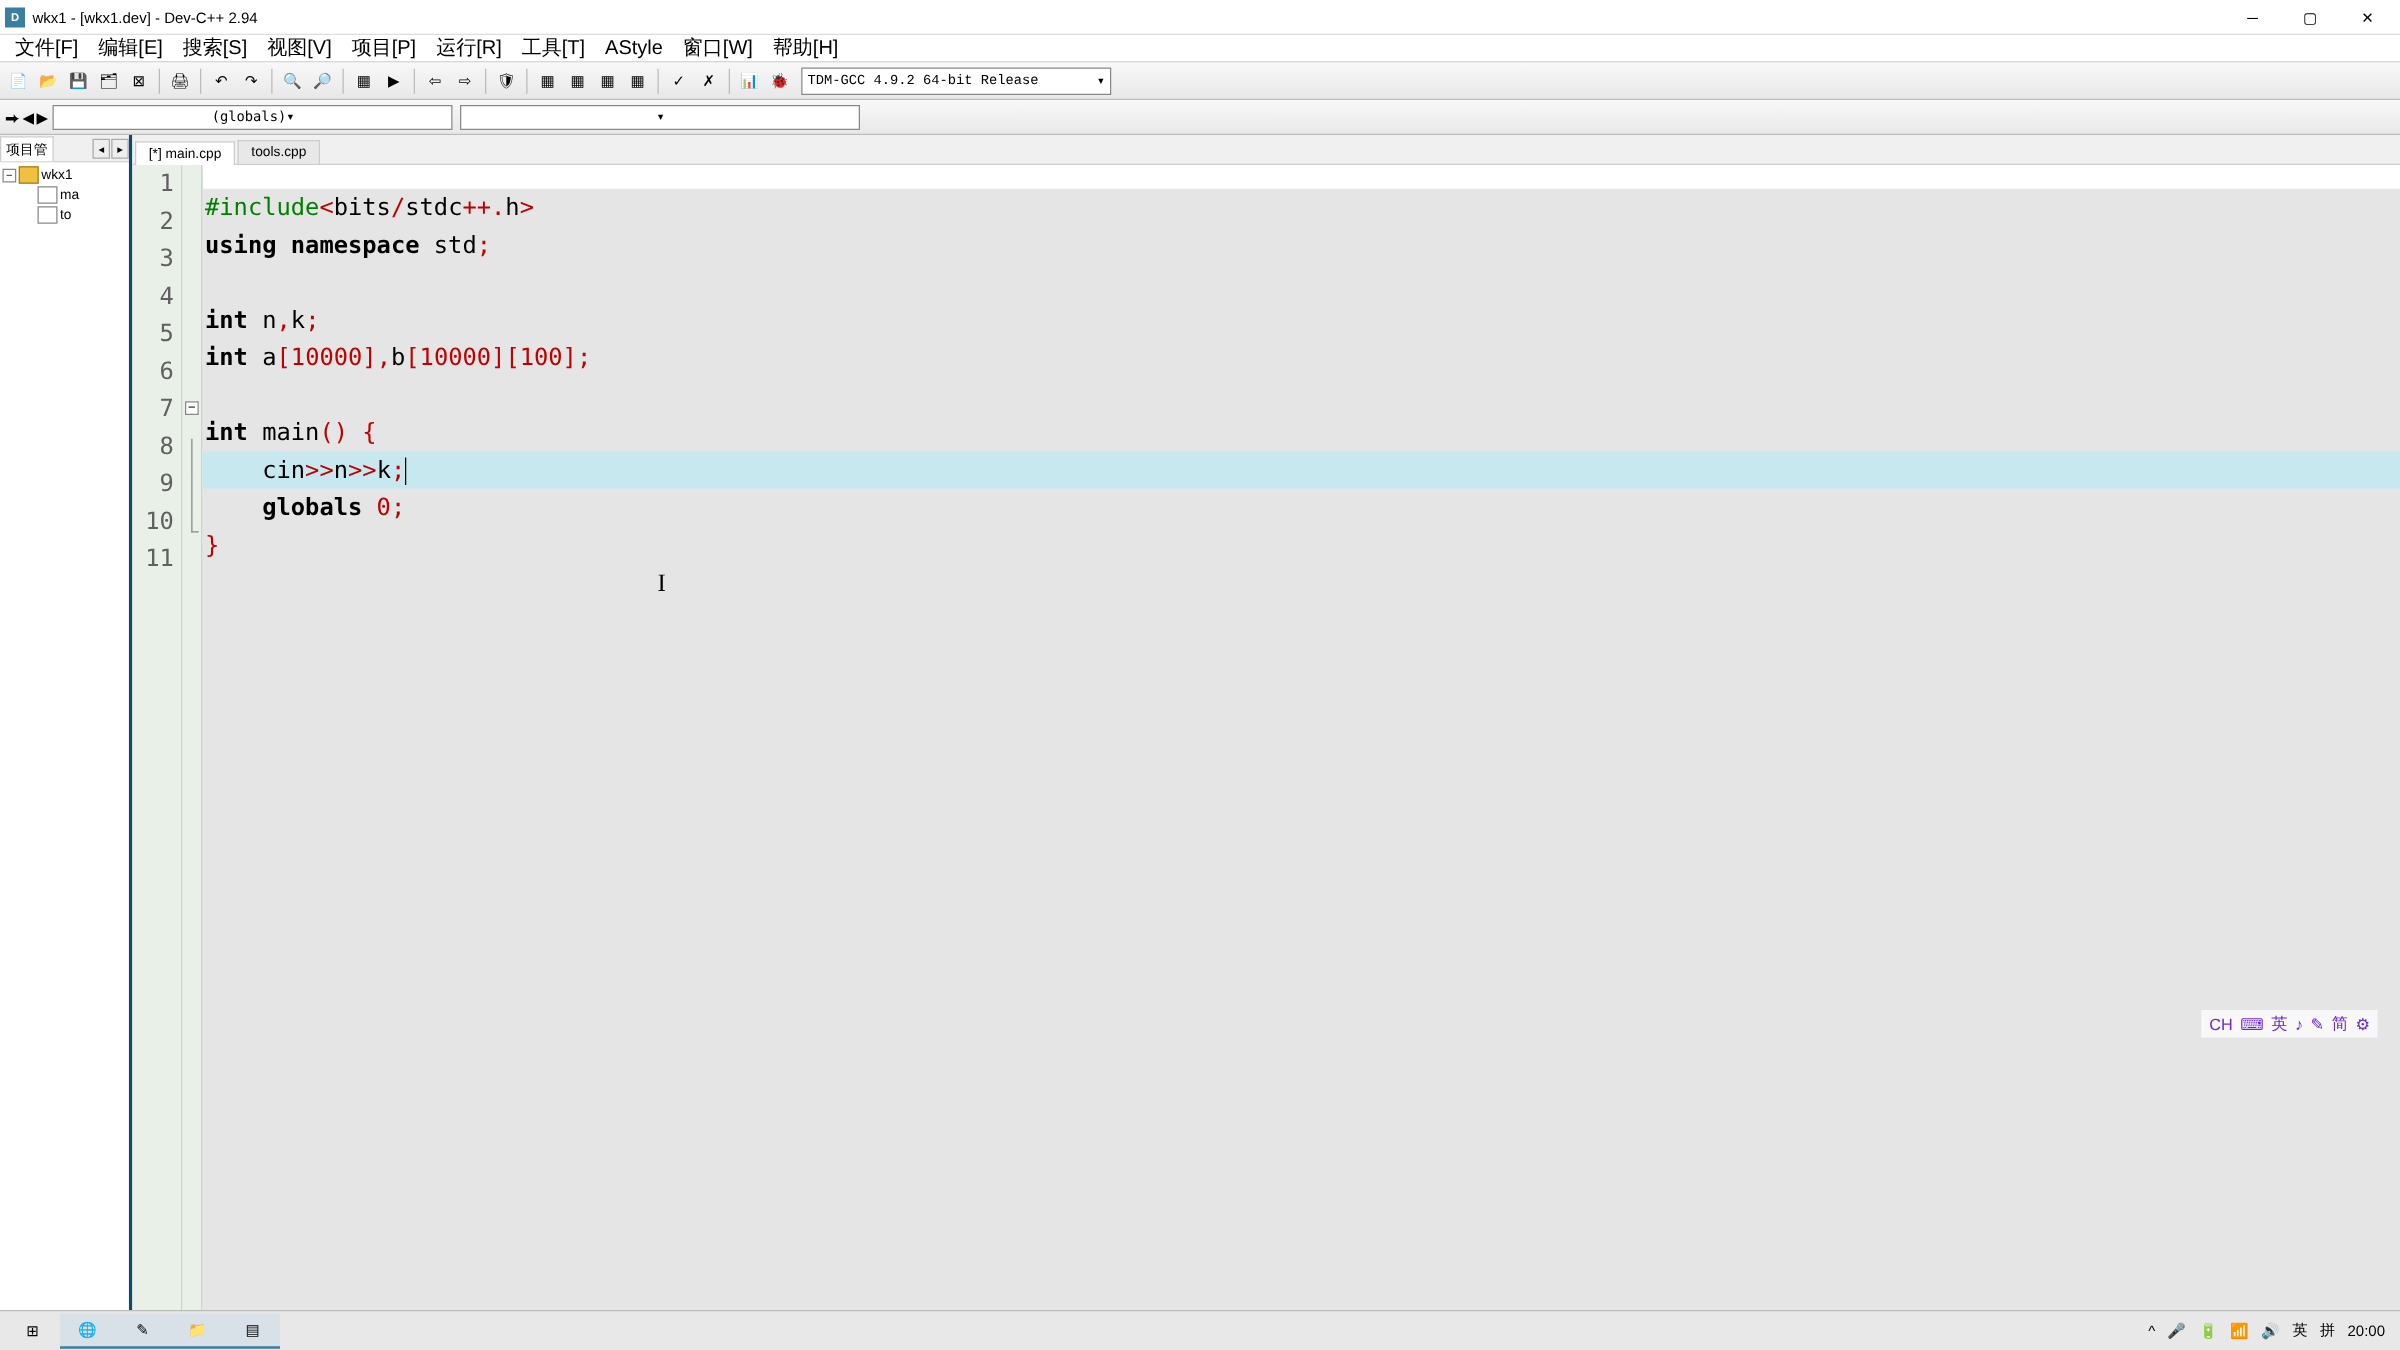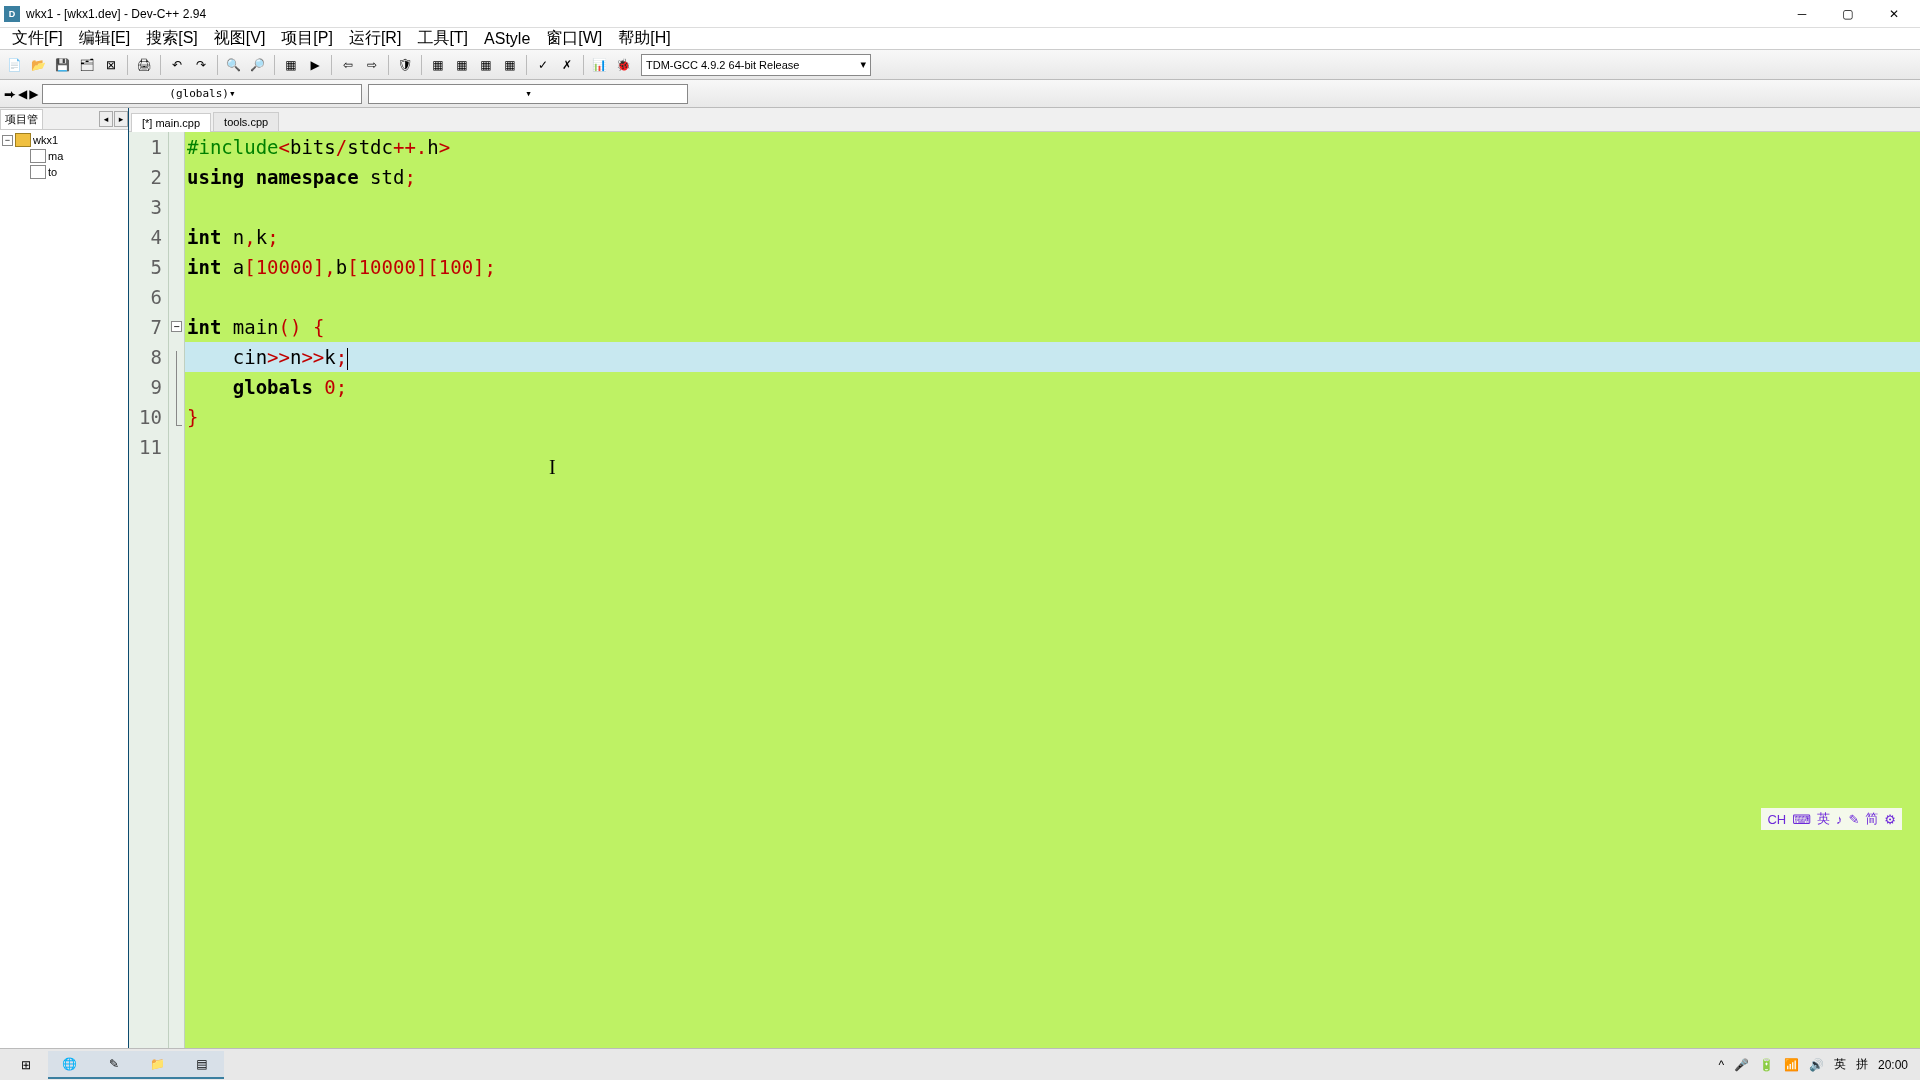--- a/index.html
+++ b/index.html
@@ -10,28 +10,28 @@
 .title-bar .title-text { flex: 1; font-size: 12px; }
 .title-bar .win-controls { display: flex; gap: 18px; padding-right: 8px; }
 .title-bar .win-btn { width: 28px; height: 20px; display: flex; align-items: center; justify-content: center; cursor: pointer; }
 
 .menu-bar { height: 22px; background: #fff; display: flex; align-items: center; padding: 0 4px; border-bottom: 1px solid #ccc; }
 .menu-item { padding: 2px 8px; cursor: pointer; font-size: 16px; }
 
 .toolbar { height: 30px; background: linear-gradient(#f8f8f8,#e8e8e8); display: flex; align-items: center; padding: 2px 4px; border-bottom: 1px solid #bbb; gap: 2px; }
 .toolbar .tbtn { width: 22px; height: 22px; display: inline-flex; align-items: center; justify-content: center; cursor: pointer; border: 1px solid transparent; }
 .toolbar .sep { width: 1px; height: 20px; background: #bbb; margin: 0 3px; }
-.compiler-combo { margin-left: 4px; width: 230px; height: 22px; border: 1px solid #888; background: #fff; font-family: Liberation Sans, sans-serif; font-size: 11px; padding: 0 4px; display: flex; align-items: center; justify-content: space-between; }
+.compiler-combo { margin-left: 4px; width: 248px; height: 22px; border: 1px solid #888; background: #fff; font-family: Liberation Mono, monospace; font-size: 11px; padding: 0 4px; display: flex; align-items: center; justify-content: space-between; }
 
 .toolbar2 { height: 28px; background: linear-gradient(#f8f8f8,#e8e8e8); display: flex; align-items: center; padding: 2px 4px; border-bottom: 1px solid #bbb; gap: 2px; }
 .combo { height: 20px; border: 1px solid #888; background: #fff; font-family: monospace; font-size: 11px; padding: 0 4px; display: flex; align-items: center; justify-content: center; }
 
 .main-area { display: flex; height: 960px; }
 
-.sidebar { width: 129px; background: #fff; border-right: 1px solid #0c4a6e; display: flex; flex-direction: column; }
+.sidebar { width: 106px; background: #fff; border-right: 3px solid #0c4a6e; display: flex; flex-direction: column; }
 .sidebar-tabs { height: 22px; display: flex; border-bottom: 1px solid #ccc; background: #f0f0f0; align-items: center; font-size: 11px; }
 .sidebar-tab { padding: 2px 4px; cursor: pointer; }
 .sidebar-tab.active { background: #fff; border: 1px solid #ccc; border-bottom: none; }
 .nav-btn { width: 14px; height: 16px; border: 1px solid #aaa; background: #eee; font-size: 9px; text-align: center; line-height: 14px; cursor: pointer; margin-left: auto; }
 .tree { flex: 1; overflow: auto; background: #fff; padding: 2px; font-size: 11px; }
 .tree-node { display: flex; align-items: center; padding: 1px 0; }
 .tree-indent { width: 14px; display: inline-block; }
 .tree-toggle { width: 11px; height: 11px; border: 1px solid #888; display: inline-flex; align-items: center; justify-content: center; font-size: 9px; line-height: 9px; margin-right: 2px; cursor: pointer; }
 .tree-icon { width: 16px; height: 14px; margin-right: 2px; display: inline-block; }
 .proj-icon { background: #f0c040; border: 1px solid #a08020; }
@@ -41,21 +41,21 @@
 .editor-tabs { height: 24px; display: flex; align-items: flex-end; background: #f0f0f0; border-bottom: 1px solid #ccc; padding-left: 2px; }
 .editor-tab { padding: 3px 10px; border: 1px solid #ccc; border-bottom: none; background: #e8e8e8; cursor: pointer; font-size: 11px; margin-right: 2px; }
 .editor-tab.active { background: #fff; position: relative; top: 1px; }
 
 .code-area { flex: 1; display: flex; font-family: Consolas, monospace; font-size: 19px; line-height: 30px; position: relative; }
 .gutter { width: 40px; background: #e8f0e8; text-align: right; padding-right: 6px; color: #606060; user-select: none; border-right: 1px solid #c0d0c0; }
 .fold-gutter { width: 16px; background: #e8f0e8; border-right: 1px solid #c0d0c0; }
 .fold-box { width: 11px; height: 11px; border: 1px solid #888; margin: 9px 0 0 2px; font-size: 10px; line-height: 9px; text-align: center; cursor: pointer; background: #fff; }
 .fold-line { border-left: 1px solid #888; margin-left: 7px; height: 30px; }
 .fold-end { border-left: 1px solid #888; border-bottom: 1px solid #888; margin-left: 7px; width: 6px; height: 15px; }
-.code-lines { flex: 1; background: #bef264; }
+.code-lines { flex: 1; background: #e5e5e5; margin-top: 19px; }
 .code-line { height: 30px; padding-left: 2px; white-space: pre; }
 .code-line.current { background: #c8e8f0; }
 .kw { color: #000; font-weight: bold; }
 .pre { color: #008000; }
 .num { color: #c00000; }
 .op { color: #c00000; }
 .brace { color: #c00000; }
 .id { color: #000; }
 .caret { display: inline-block; width: 1px; height: 22px; background: #000; vertical-align: middle; animation: blink 1s infinite; }
 @keyframes blink { 50% { opacity: 0; } }

